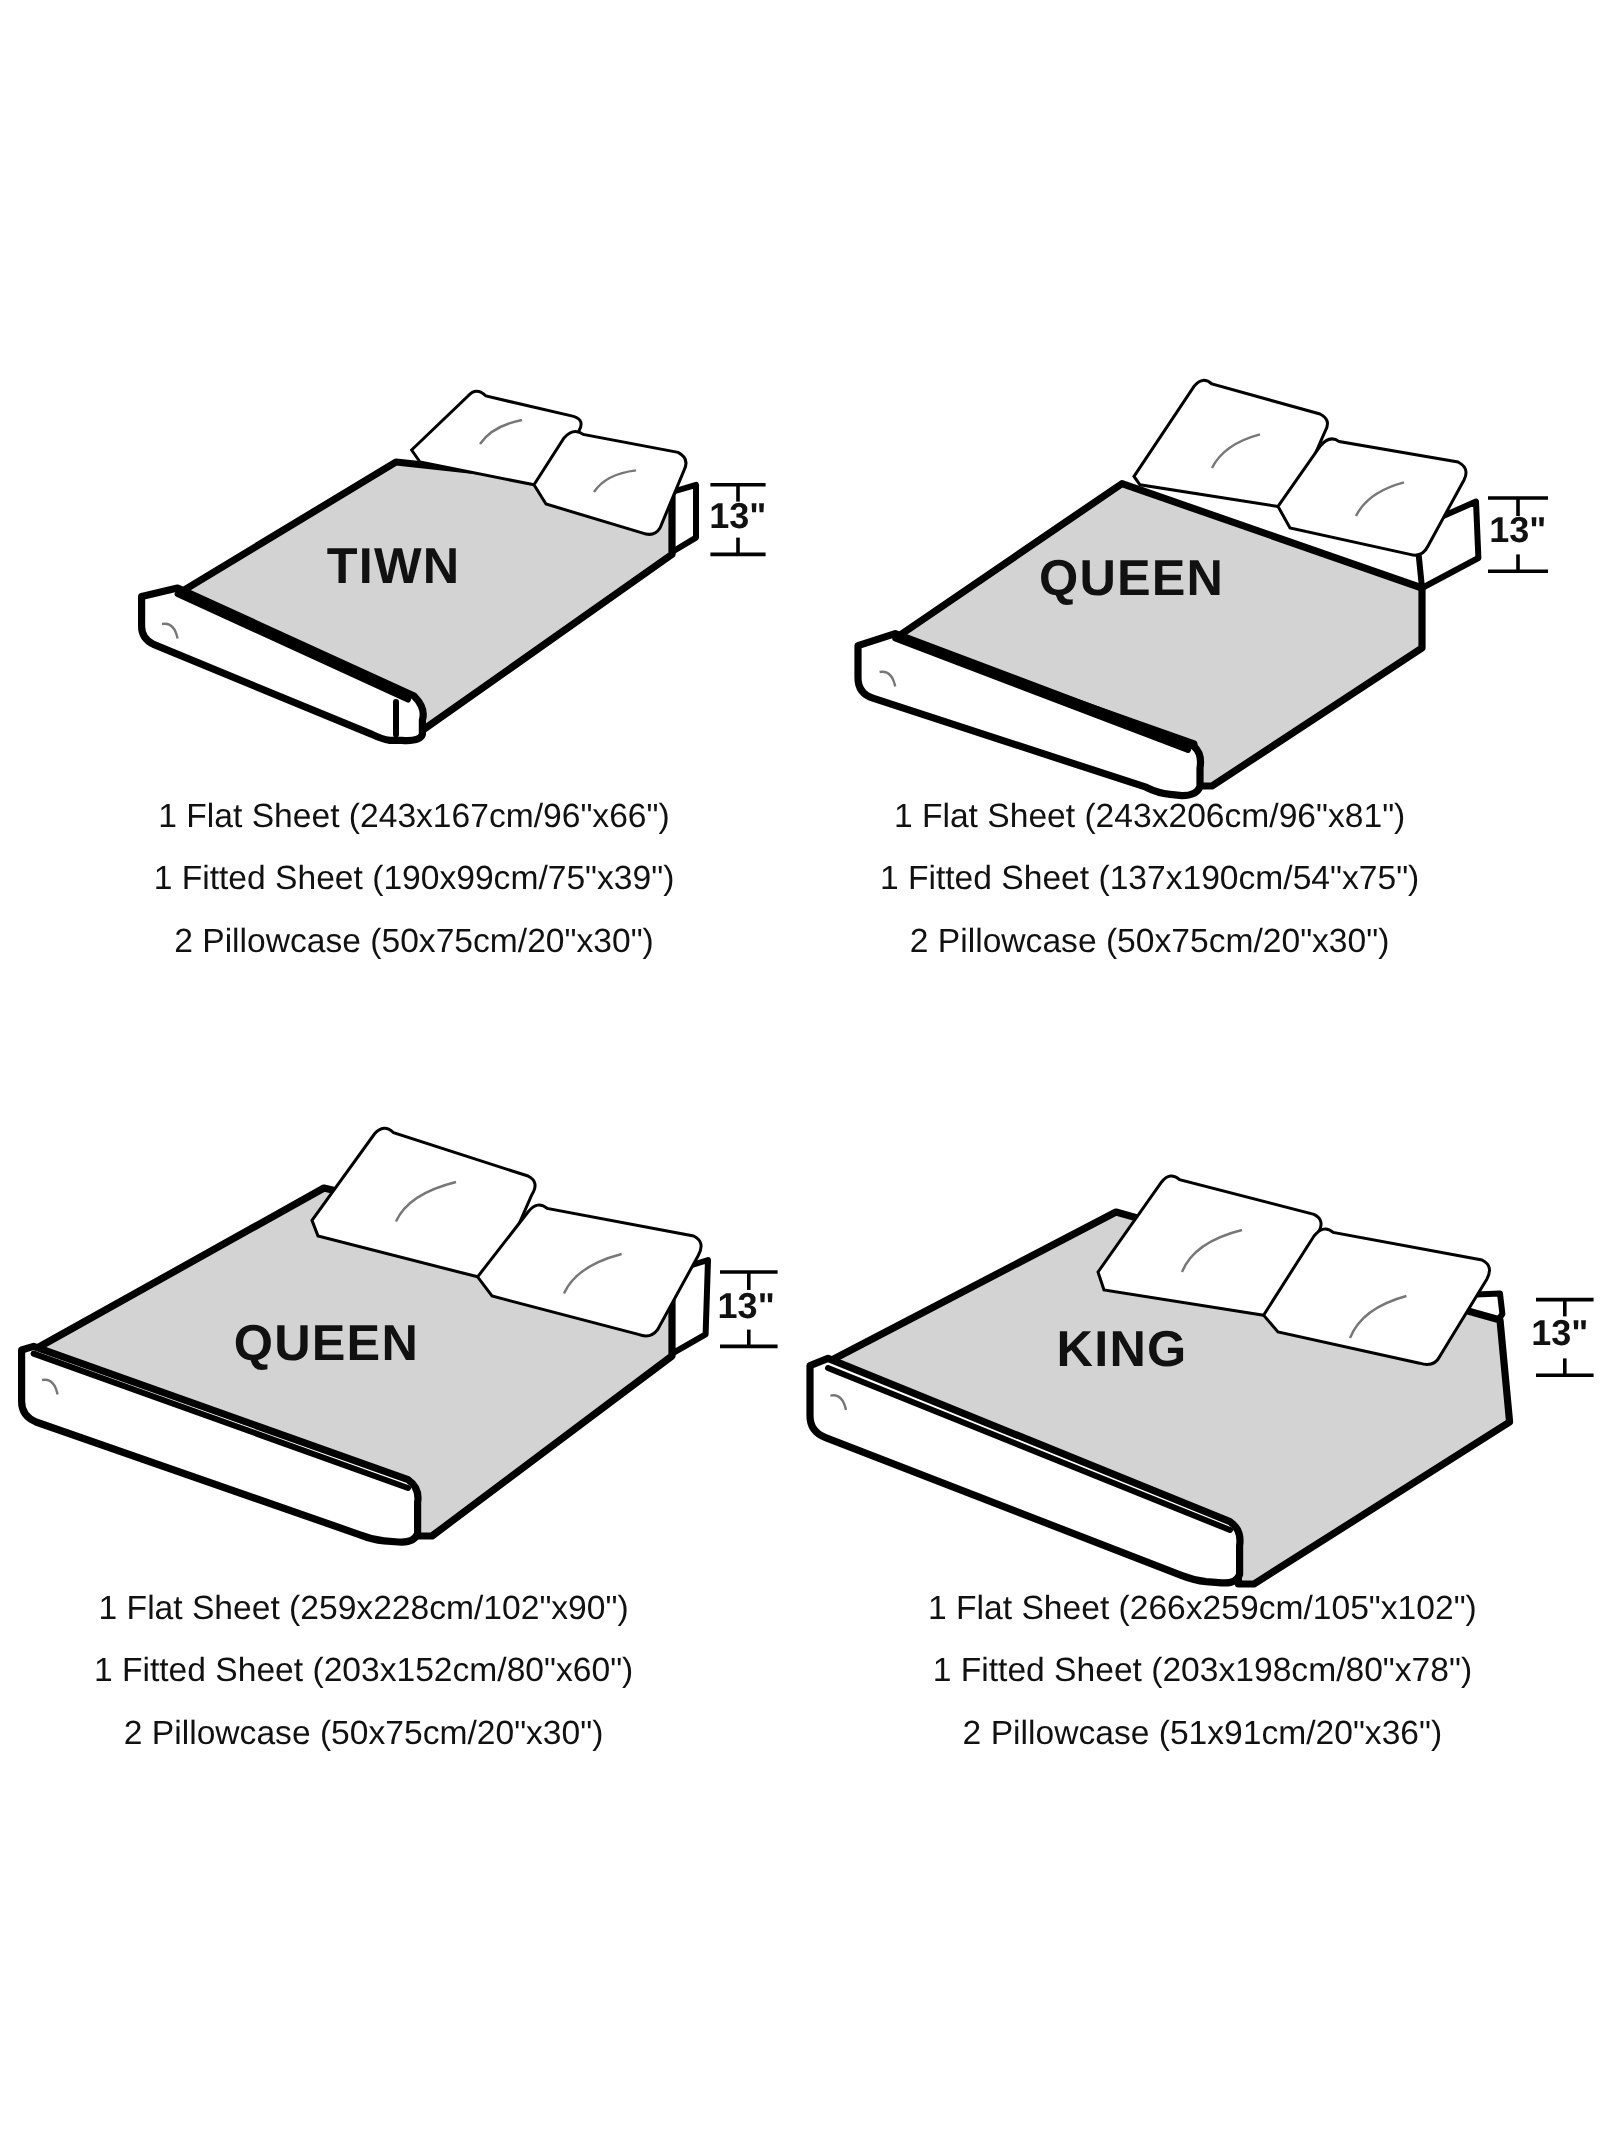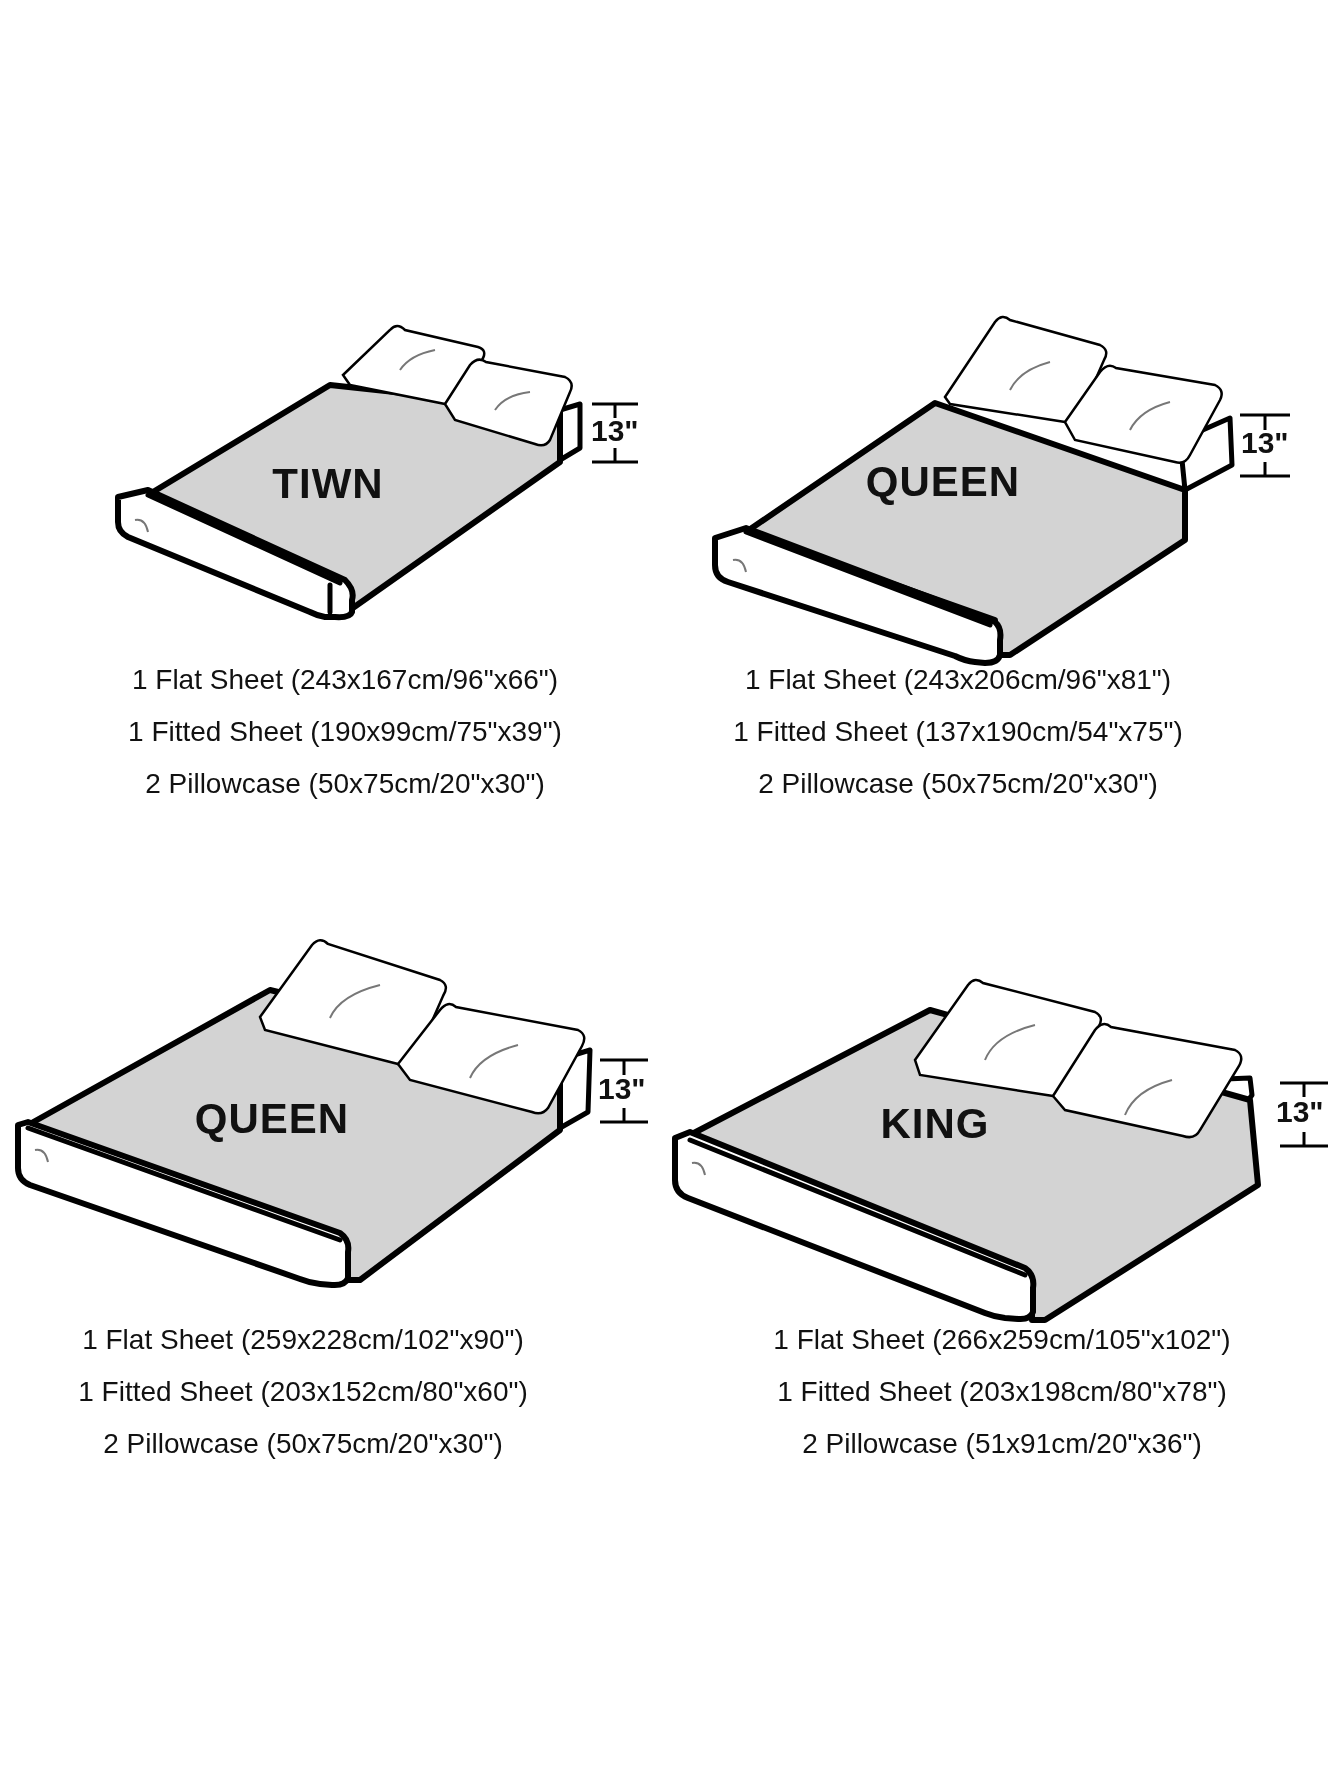--- a/index.html
+++ b/index.html
@@ -37,21 +37,21 @@
       <path d="M135,520 Q145,518 148,532"></path>
     </g>
 
     <g stroke="#000" stroke-width="3">
       <line x1="592" y1="404" x2="638" y2="404"></line>
       <line x1="592" y1="462" x2="638" y2="462"></line>
       <line x1="615" y1="404" x2="615" y2="418"></line>
       <line x1="615" y1="448" x2="615" y2="462"></line>
     </g>
   </svg>
-  <div class="bed-label" style="left:328px;top:460px;text-align:center;">TIWN</div>
+  <div class="bed-label" style="left:328px;top:448px;text-align:center;">TIWN</div>
   <div class="height-label" style="left:591px;top:414px;">13"</div>
 </div>
 <div class="specs" style="left:345px;top:654px;">
   <div class="spec-line">1 Flat Sheet (243x167cm/96"x66")</div>
   <div class="spec-line">1 Fitted Sheet (190x99cm/75"x39")</div>
   <div class="spec-line">2 Pillowcase (50x75cm/20"x30")</div>
 </div>
 
 <div class="bed" style="left:0;top:0;width:1340px;height:900px;">
   <svg width="1340" height="900">

